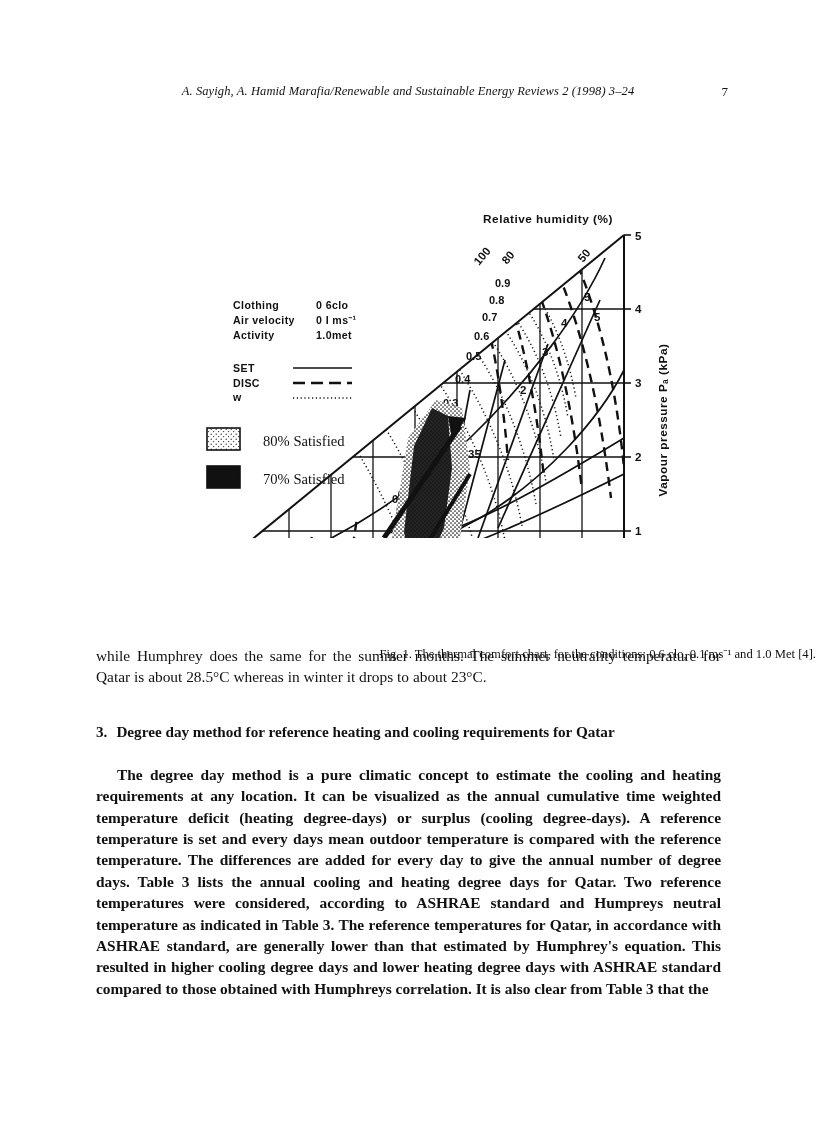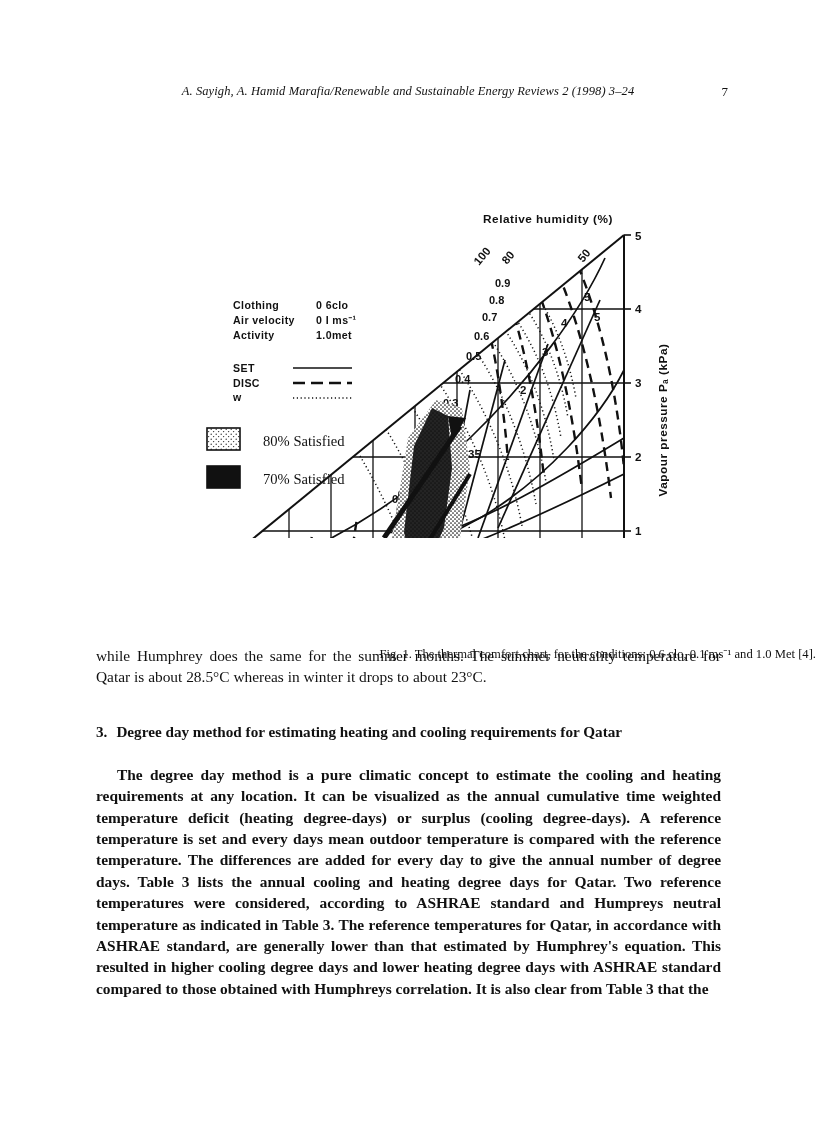--- a/index.html
+++ b/index.html
@@ -288,19 +288,19 @@
       </svg>
     </div>
 
     <div class="figcaption">Fig. 1. The thermal comfort chart, for the conditions: 0.6 clo, 0.1 ms⁻¹ and 1.0 Met [4].</div>
   </div>
 
   <div class="body">
     <p class="para">while Humphrey does the same for the summer months. The summer neutrality temperature for Qatar is about 28.5°C whereas in winter it drops to about 23°C.</p>
 
     <h2 class="section">
-      <span class="secnum">3.</span><span>Degree day method for estimating heating and cooling requirements for Qatar</span>
+      <span class="secnum">3.</span><span>Degree day method for reference heating and cooling requirements for Qatar</span>
     </h2>
 
     <p class="para indent">The degree day method is a pure climatic concept to estimate the cooling and heating requirements at any location. It can be visualized as the annual cumulative time weighted temperature deficit (heating degree-days) or surplus (cooling degree-days). A reference temperature is set and every days mean outdoor temperature is compared with the reference temperature. The differences are added for every day to give the annual number of degree days. Table 3 lists the annual cooling and heating degree days for Qatar. Two reference temperatures were considered, according to ASHRAE standard and Humpreys neutral temperature as indicated in Table 3. The reference temperatures for Qatar, in accordance with ASHRAE standard, are generally lower than that estimated by Humphrey's equation. This resulted in higher cooling degree days and lower heating degree days with ASHRAE standard compared to those obtained with Humphreys correlation. It is also clear from Table 3 that the</p>
   </div>
 
 </div>
 
 </body></html>

